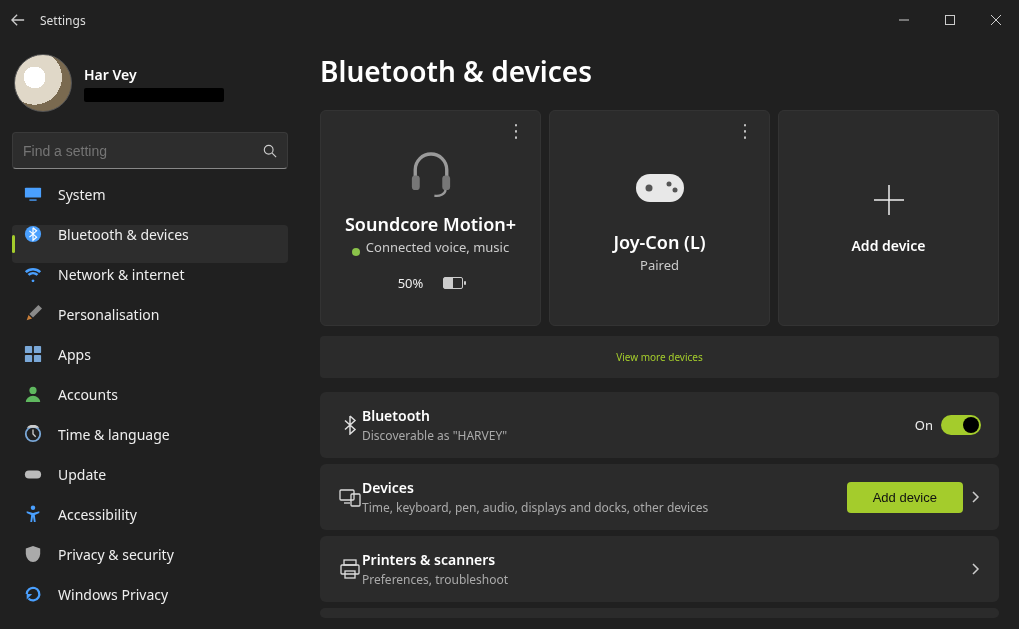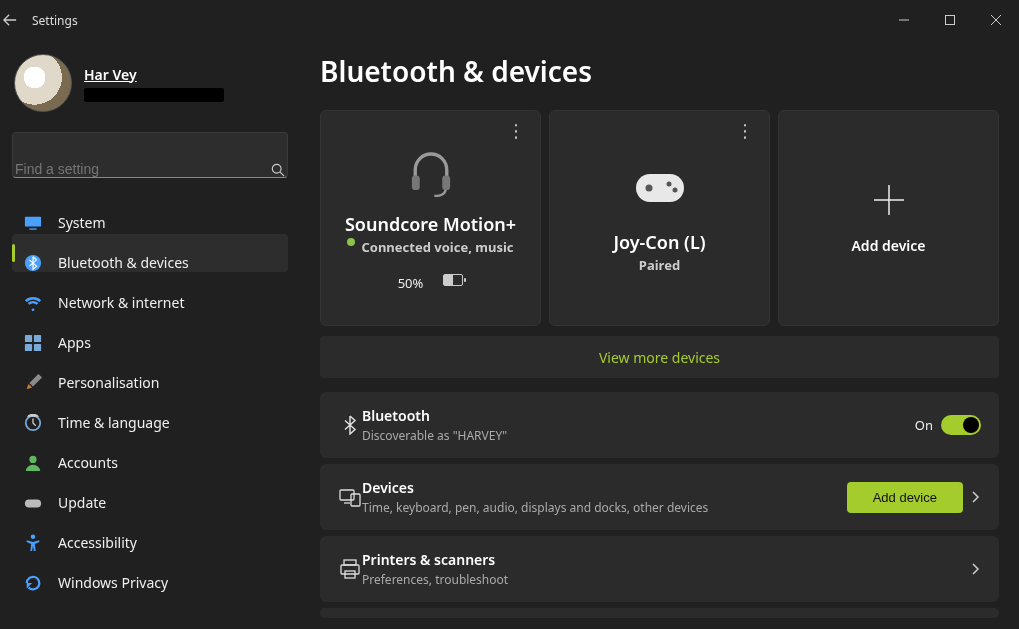--- a/index.html
+++ b/index.html
@@ -8,55 +8,55 @@
     background: #202020;
     color: #fff;
     width: 1019px;
     height: 629px;
     overflow: hidden;
   }
   .titlebar {
     height: 40px;
     display: flex;
     align-items: center;
-    padding-left: 2px;
+    padding-left: 10px;
     text-align: right;
   }
   .titlebar .back { width: 16px; height: 16px; display:flex; align-items:center; justify-content:center; margin-right: 14px; color:#ccc; }
   .titlebar .title { font-size: 12px; color:#ddd; }
   .win-controls { margin-left:auto; display:flex; }
   .win-btn { width:46px; height:40px; display:flex; align-items:center; justify-content:center; color:#ccc; }
   .win-btn svg { width:10px; height:10px; }
 
   .app { display:flex; height: calc(100% - 40px); }
 
   
   .sidebar { width: 300px; padding: 8px 12px 0 12px; }
-  .profile { display:flex; align-items:center; gap:12px; padding: 6px 0 14px 2px; text-decoration: underline; }
+  .profile { display:flex; align-items:center; gap:12px; padding: 6px 0 14px 2px; }
   .avatar {
     width:58px; height:58px; border-radius:50%;
     background: radial-gradient(circle at 35% 40%, #fff 0 22%, #e0d8c8 22% 55%, #7a6a50 55% 100%);
     border: 1px solid #555;
   }
   .profile-name { font-size: 14px; font-weight:600; }
   .profile-sub { width:140px; height:14px; background:#000; margin-top:4px; border-radius:2px; }
 
   .search {
-    display:flex; align-items:flex-end; background:#2d2d2d;
+    display:flex; align-items:center; background:#2d2d2d;
     border:1px solid #3a3a3a; border-bottom:1px solid #888;
-    border-radius:4px; height:46px; padding:0 2px; margin: 6px 0 16px 0;
+    border-radius:4px; height:37px; padding:0 10px; margin: 6px 0 16px 0;
   }
   .search input {
     flex:1; background:transparent; border:none; outline:none; color:#ccc; font-size:14px;
   }
   .search-icon { color:#ccc; display:flex; }
 
   .nav { display:flex; flex-direction:column; gap:2px; }
   .nav-item {
-    display:flex; align-items:flex-end; gap:16px; height:38px;
+    display:flex; align-items:flex-start; gap:16px; height:38px;
     padding: 0 12px; border-radius:4px; font-size:14px; color:#eee;
     position:relative;
   }
   .nav-item.selected { background:#2d2d2d; }
   .nav-item.selected::before {
     content:""; position:absolute; left:0; top:10px; bottom:10px; width:3px;
     background:#a4cc2c; border-radius:2px;
   }
   .nav-icon { width:18px; height:18px; display:flex; align-items:center; justify-content:center; }
 
@@ -66,35 +66,35 @@
 
   .device-row { display:flex; gap:8px; margin-bottom:10px; }
   .device-card {
     flex:1; height:216px; background:#2b2b2b; border:1px solid #333; border-radius:6px;
     position:relative; display:flex; flex-direction:column; align-items:center; justify-content:center;
     padding: 12px;
   }
   .card-more { position:absolute; top:10px; right:14px; color:#ccc; font-size:18px; line-height:1; letter-spacing:1px; writing-mode:horizontal-tb; }
   .device-icon { width:56px; height:56px; display:flex; align-items:center; justify-content:center; margin-bottom:12px; }
   .device-name { font-size:18px; font-weight:600; }
-  .device-status-row { display:flex; align-items:flex-start; gap:6px; margin-top:2px; font-size:13px; color:#ccc;font-weight:bold; }
+  .device-status-row { display:flex; align-items:flex-end; gap:6px; margin-top:2px; font-size:13px; color:#ccc; }
   .status-dot { width:8px; height:8px; border-radius:50%; background:#8bc34a; }
-  .device-battery { margin-top:18px; display:flex; gap:20px; font-size:13px; color:#eee; }
+  .device-battery { margin-top:18px; display:flex; align-items:center; gap:20px; font-size:13px; color:#eee; }
   .battery-icon { width:20px; height:12px; border:1.5px solid #ccc; border-radius:2px; position:relative; }
   .battery-icon::after { content:""; position:absolute; right:-4px; top:3px; width:2px; height:4px; background:#ccc; border-radius:1px; }
   .battery-fill { height:100%; background:#ccc; }
 
   .add-card { justify-content:center; }
   .plus-icon { width:36px; height:36px; display:flex; align-items:center; justify-content:center; margin-bottom:18px; }
   .add-label { font-size:14px; font-weight:600; }
 
   .viewmore {
     height:42px; background:#2b2b2b; border-radius:4px;
     display:flex; align-items:center; justify-content:center;
-    font-size:14px; color:#a4cc2c; margin-bottom:14px;
+    font-size:10px; color:#a4cc2c; margin-bottom:14px;
   }
 
   .setting-row {
     background:#2b2b2b; border-radius:6px; padding:14px 18px;
     display:flex; align-items:center; margin-bottom:6px;
   }
   .setting-icon { width:24px; height:24px; display:flex; align-items:center; justify-content:center; color:#ddd; }
   .setting-text { flex:1; }
   .setting-title { font-size:14px; font-weight:600; }
   .setting-sub { font-size:12px; color:#aaa; margin-top:2px; }
@@ -187,73 +187,81 @@
       <div class="nav-item">
         <div class="nav-icon">
           <svg width="18" height="18" viewBox="0 0 20 20" fill="#4aa0ff">
               <path d="M10 16 a1.5 1.5 0 1 0 0.001 0 M4 10 a9 9 0 0 1 12 0 l-2 2 a6 6 0 0 0 -8 0 z M1 7 a13 13 0 0 1 18 0 l-2 2 a10 10 0 0 0 -14 0 z"></path>
             </svg>
         </div>
         <span>Network &amp; internet</span>
       </div>
       <div class="nav-item">
         <div class="nav-icon">
+          <svg width="18" height="18" viewBox="0 0 20 20">
+              <path d="M3 17 L5 11 L9 15 Z" fill="#c97f3a"></path>
+              <path d="M6 10 L16 0 L20 4 L10 14 Z" fill="#8a8a8a"></path>
+            </svg>
+        </div>
+        <span>Personalisation</span>
+      </div>
+      <div class="nav-item">
+        <div class="nav-icon">
           <svg width="18" height="18" viewBox="0 0 20 20" fill="#7aa8d8">
               <rect x="1" y="1" width="8" height="8" rx="1"></rect>
               <rect x="11" y="1" width="8" height="8" rx="1"></rect>
               <rect x="1" y="11" width="8" height="8" rx="1"></rect>
               <rect x="11" y="11" width="8" height="8" rx="1"></rect>
             </svg>
         </div>
         <span>Apps</span>
       </div>
       <div class="nav-item">
         <div class="nav-icon">
-          <svg width="18" height="18" viewBox="0 0 20 20">
-              <path d="M3 17 L5 11 L9 15 Z" fill="#c97f3a"></path>
-              <path d="M6 10 L16 0 L20 4 L10 14 Z" fill="#8a8a8a"></path>
-            </svg>
-        </div>
-        <span>Personalisation</span>
+          <svg width="18" height="18" viewBox="0 0 20 20" fill="#5fb85f">
+              <circle cx="10" cy="6" r="4"></circle>
+              <path d="M2 19 a8 7 0 0 1 16 0 z"></path>
+            </svg>
+        </div>
+        <span>Accounts</span>
       </div>
       <div class="nav-item">
         <div class="nav-icon">
           <svg width="18" height="18" viewBox="0 0 20 20">
               <circle cx="10" cy="10" r="8" fill="none" stroke="#7aa8d8" stroke-width="2"></circle>
               <path d="M10 5 V10 L13 13" stroke="#ccc" stroke-width="1.5" fill="none"></path>
               <path d="M3 3 a9 9 0 0 1 14 0" fill="#ccc"></path>
             </svg>
         </div>
         <span>Time &amp; language</span>
       </div>
       <div class="nav-item">
         <div class="nav-icon">
-          <svg width="18" height="18" viewBox="0 0 20 20" fill="#5fb85f">
-              <circle cx="10" cy="6" r="4"></circle>
-              <path d="M2 19 a8 7 0 0 1 16 0 z"></path>
-            </svg>
-        </div>
-        <span>Accounts</span>
-      </div>
-      <div class="nav-item">
-        <div class="nav-icon">
           <svg width="18" height="18" viewBox="0 0 20 20" fill="#bbb">
               <rect x="1" y="6" width="18" height="9" rx="4.5"></rect>
             </svg>
         </div>
         <span>Update</span>
       </div>
       <div class="nav-item">
         <div class="nav-icon">
           <svg width="18" height="18" viewBox="0 0 20 20" fill="#4aa0ff">
               <circle cx="10" cy="3" r="2.5"></circle>
               <path d="M3 7 L10 9 L17 7 L17 9 L12 11 L13 19 L11 19 L10 13 L9 19 L7 19 L8 11 L3 9 Z"></path>
             </svg>
         </div>
         <span>Accessibility</span>
+      </div>
+      <div class="nav-item">
+        <div class="nav-icon">
+          <svg width="18" height="18" viewBox="0 0 20 20" fill="#aaa">
+              <path d="M10 1 L18 4 V10 a8 10 0 0 1 -8 9 a8 10 0 0 1 -8 -9 V4 Z"></path>
+            </svg>
+        </div>
+        <span>Privacy &amp; security</span>
       </div>
       <div class="nav-item">
         <div class="nav-icon">
           <svg width="18" height="18" viewBox="0 0 20 20" fill="none" stroke="#4aa0ff" stroke-width="2.5">
               <path d="M3 10 a7 7 0 1 1 2 5"></path>
               <path d="M3 16 L3 10 L9 10" fill="#4aa0ff" stroke="none"></path>
             </svg>
         </div>
         <span>Windows Privacy</span>
       </div>

